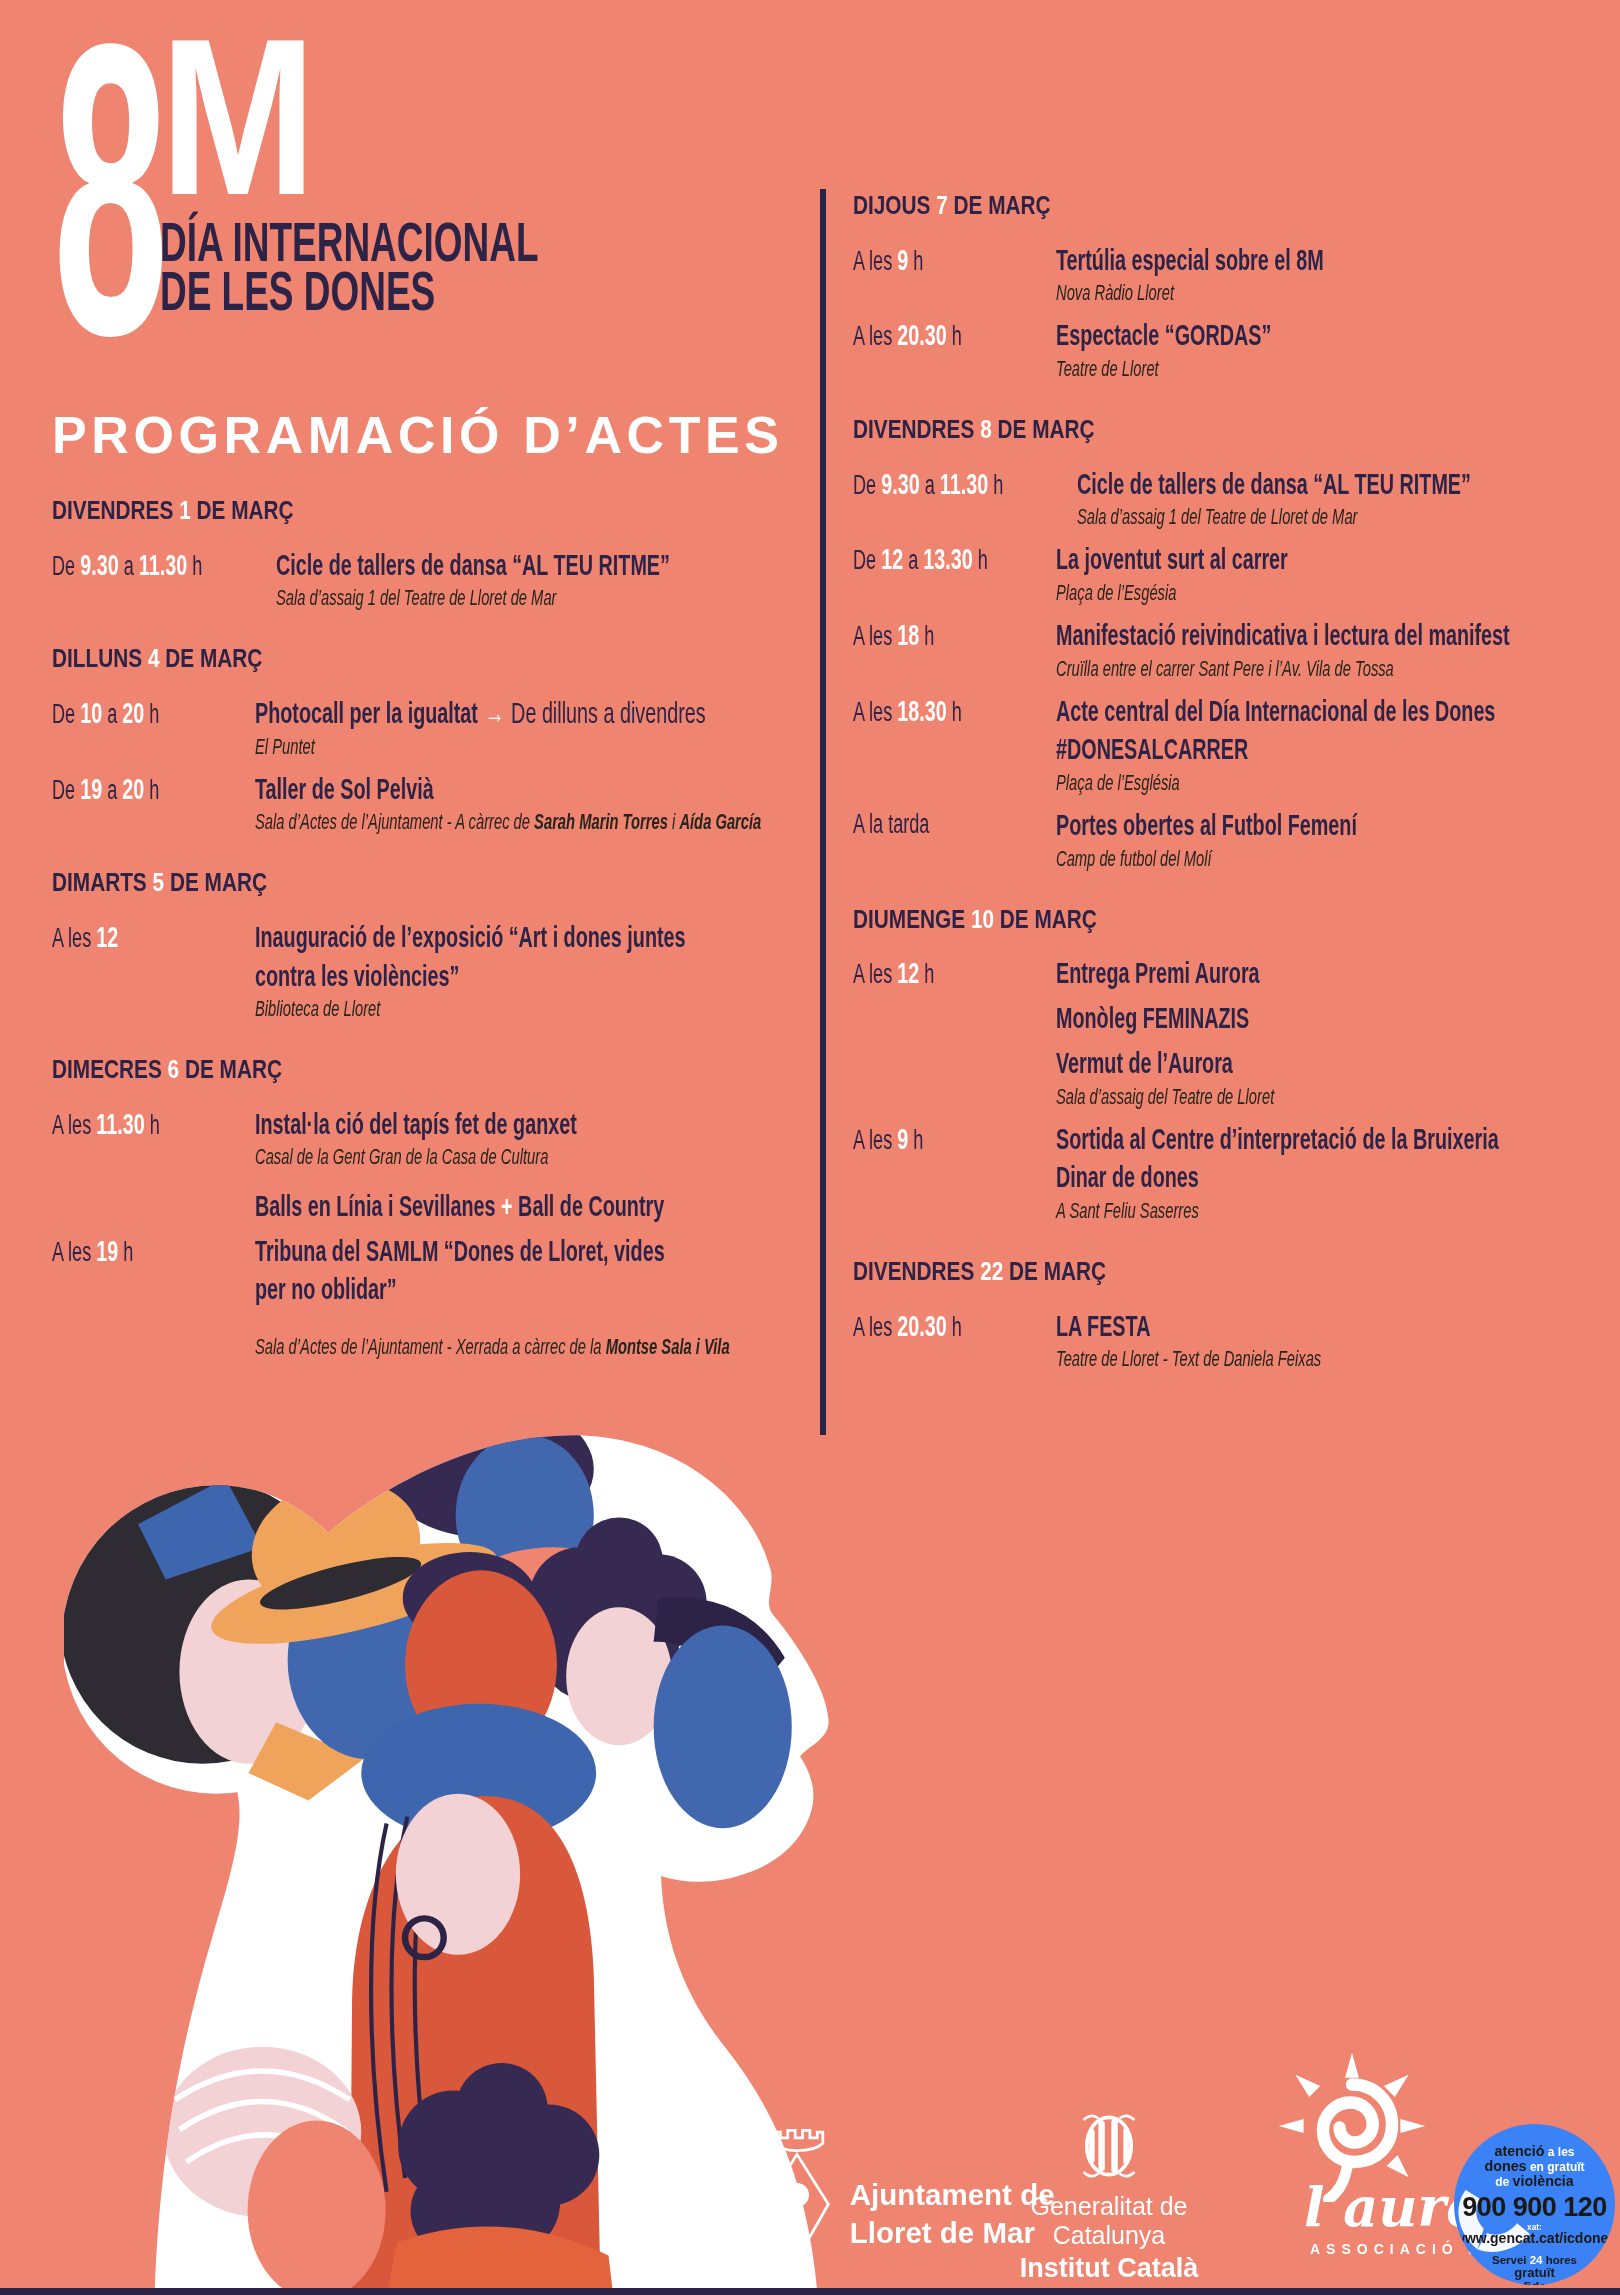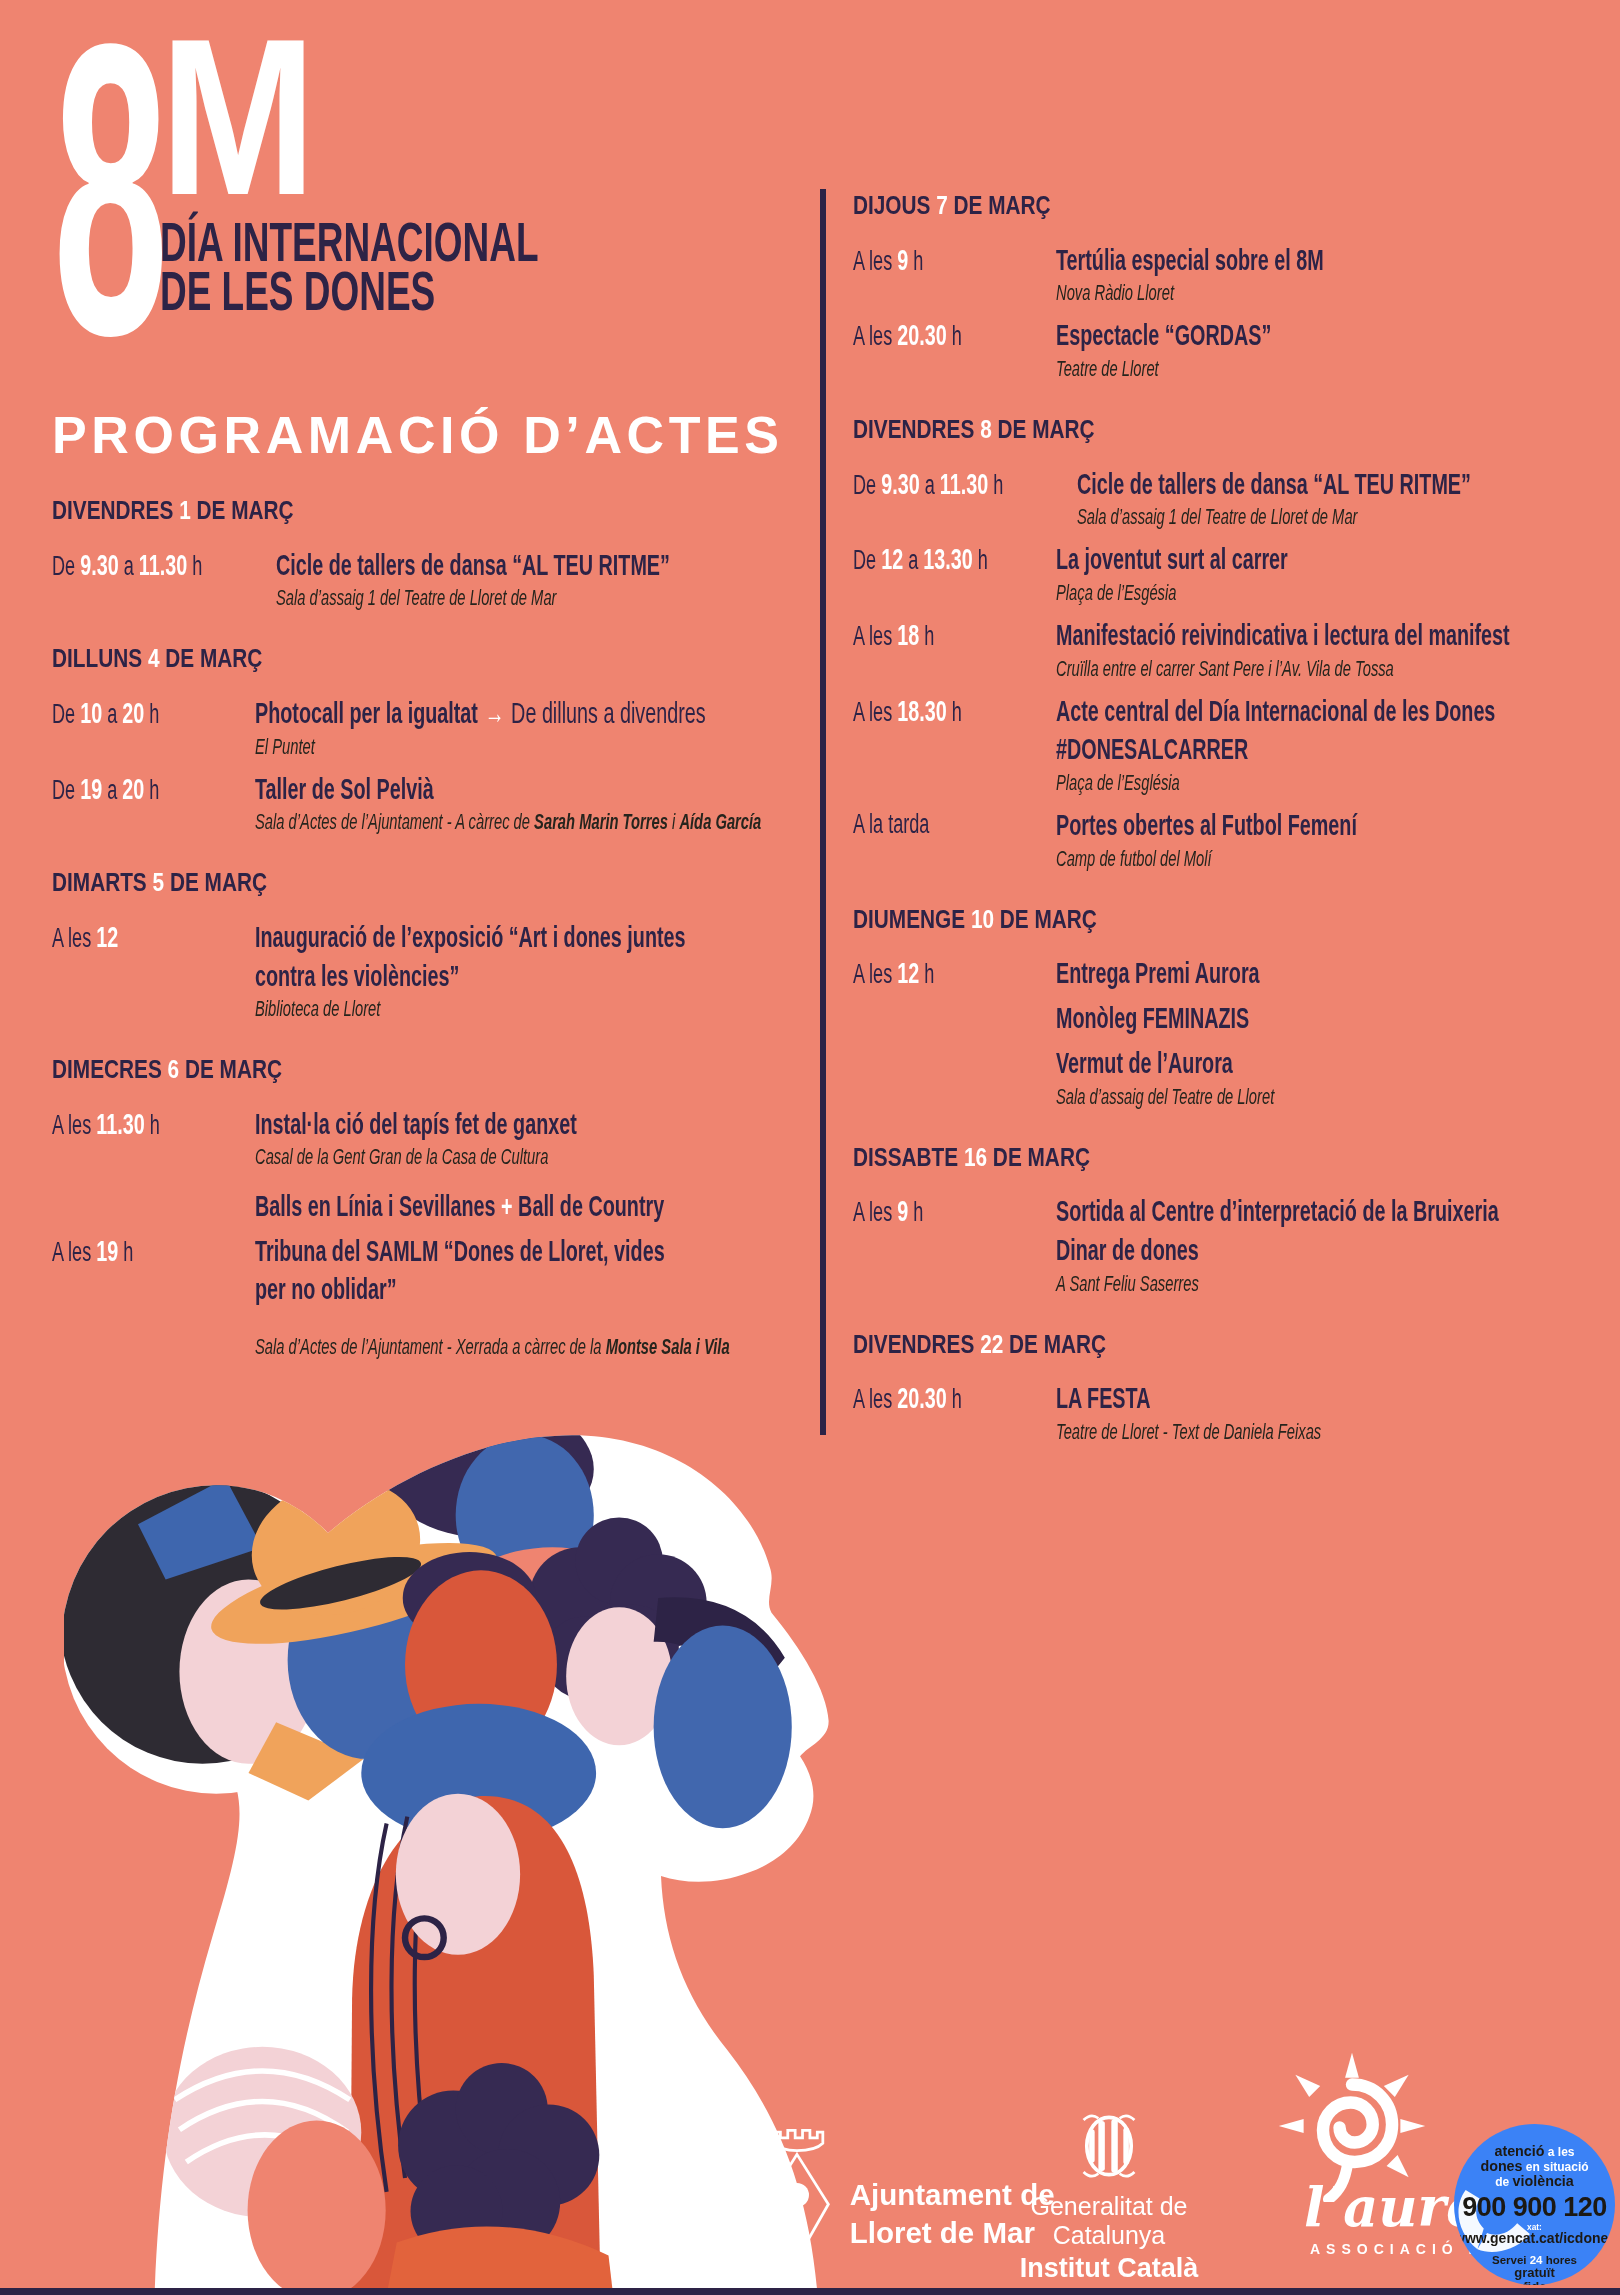--- a/index.html
+++ b/index.html
@@ -259,21 +259,20 @@
           <div class="time"><span class="sx"><span class="r">A les </span><span class="hl">12</span><span class="r"> h</span></span></div>
           <div class="body">
             <div class="title"><span class="sx"><span class="b">Entrega Premi Aurora</span></span></div>
             <div class="title" style="margin-top: 12px;"><span class="sx"><span class="b">Monòleg FEMINAZIS</span></span></div>
             <div class="title" style="margin-top: 12px;"><span class="sx"><span class="b">Vermut de l’Aurora</span></span></div>
             <div class="loc"><span class="sx"><span class="i">Sala d’assaig del Teatre de Lloret</span></span></div>
           </div>
         </div>
       </section>
       <section class="sec">
-        <h2 class="sec-h"><span class="shx"><span class="r">DISSABTE </span><span class="hl">16</span><span class="r"> DE MARÇ</span></span></h2>
         <div class="event">
           <div class="time"><span class="sx"><span class="r">A les </span><span class="hl">9</span><span class="r"> h</span></span></div>
           <div class="body">
             <div class="title"><span class="sx"><span class="b">Sortida al Centre d’interpretació de la Bruixeria</span></span></div>
             <div class="title"><span class="sx"><span class="b">Dinar de dones</span></span></div>
             <div class="loc"><span class="sx"><span class="i">A Sant Feliu Saserres</span></span></div>
           </div>
         </div>
       </section>
       <section class="sec">
@@ -339,21 +338,21 @@
     </svg>
     <div class="a1">l’aurora</div>
     <div class="a2">ASSOCIACIÓ DE DONES</div>
   </div>
 
   <div class="badge">
     <svg width="88" height="88" viewBox="0 0 100 100">
       <path d="M18,84 C2,60 6,30 26,16 L38,30 C28,40 26,52 32,64 Z M18,84 C34,98 64,98 80,86 L70,70 C58,78 44,78 34,70 Z" fill="#FFFFFF" transform="rotate(-18 50 50)"></path>
     </svg>
     <div class="row bl"><span class="bl">atenció</span><span class="wh"> a les</span></div>
-    <div class="row bl"><span class="bl">dones</span><span class="wh"> en situació</span></div>
+    <div class="row bl"><span class="bl">dones</span><span class="wh"> en gratuït</span></div>
     <div class="row bl"><span class="wh">de </span><span class="bl">violència</span></div>
     <div class="row phone">900 900 120</div>
     <div class="row xat">xat:</div>
     <div class="row url">www.gencat.cat/icdones/linia900.htm</div>
     <div class="row srv"><span>Servei </span><span class="wh">24</span><span> hores</span></div>
     <div class="row grat">gratuït</div>
     <div class="row grat">i confidencial</div>
   </div>
 
   <div class="bottom-bar"></div>

